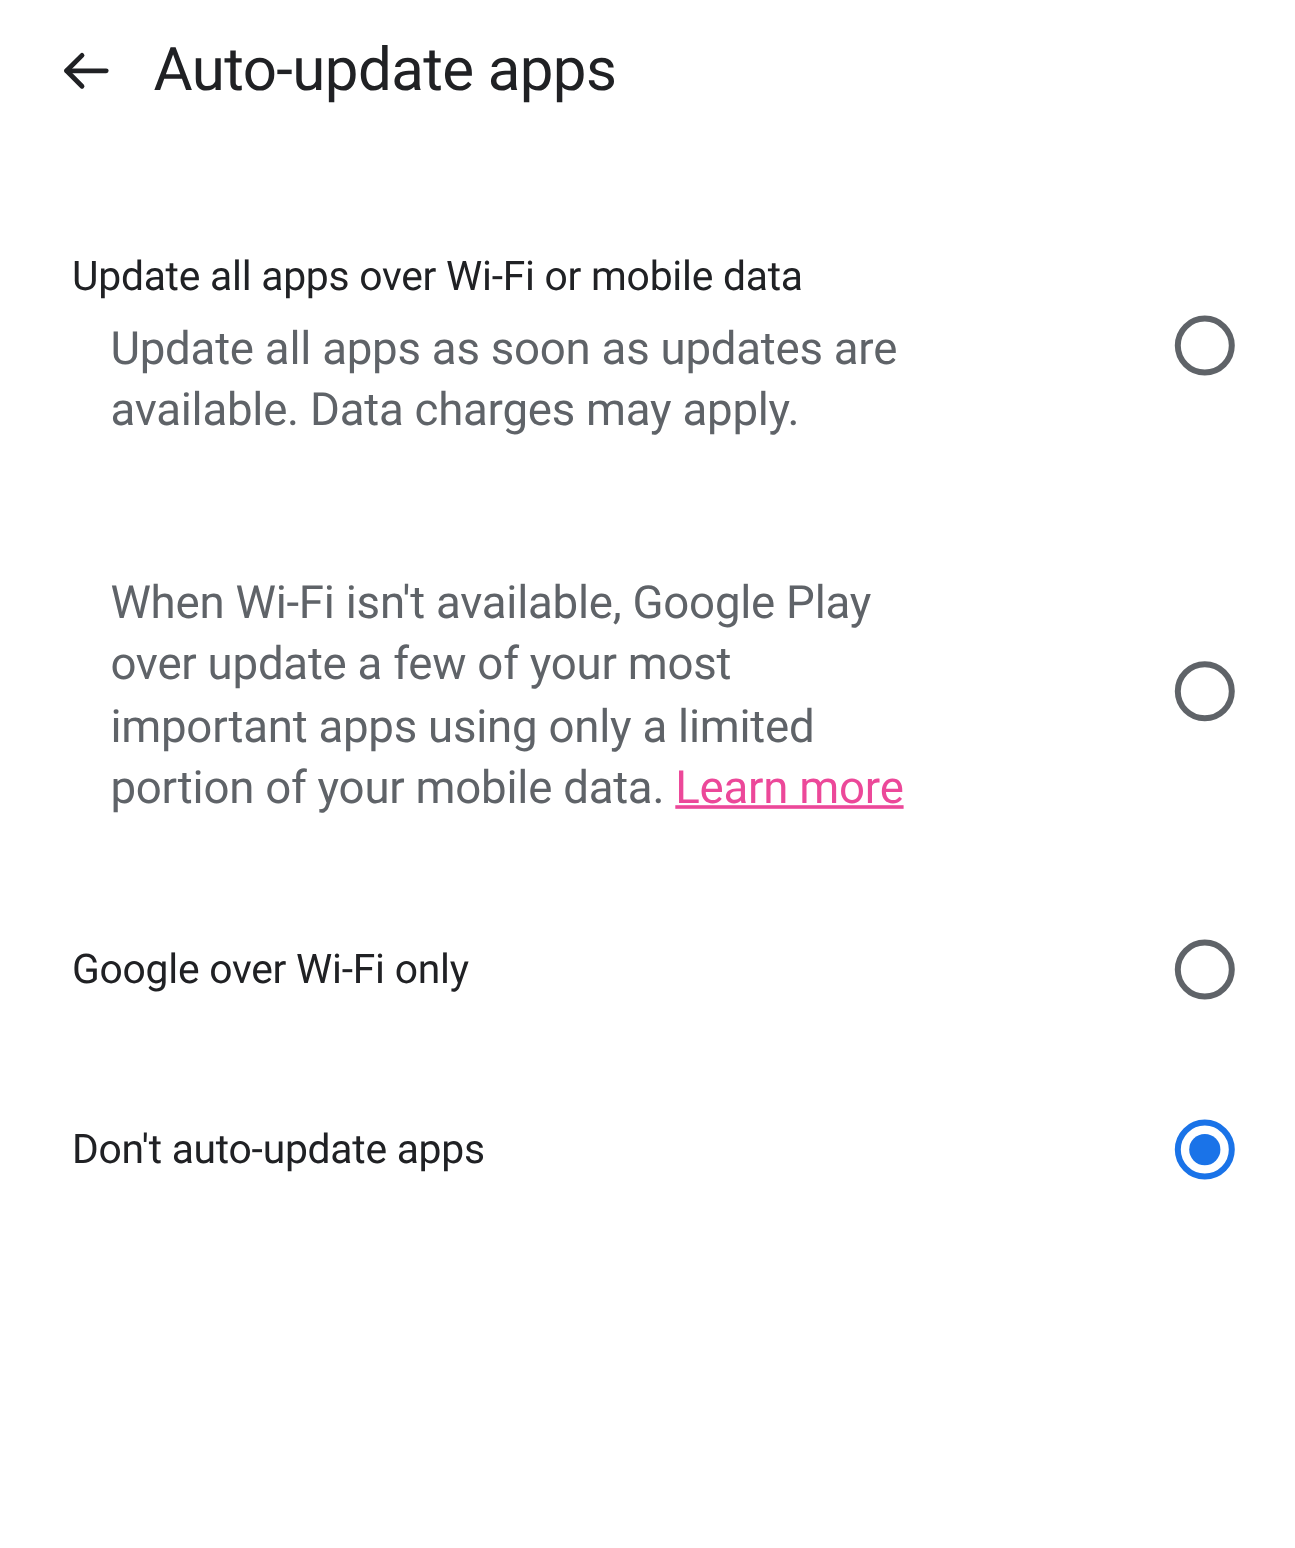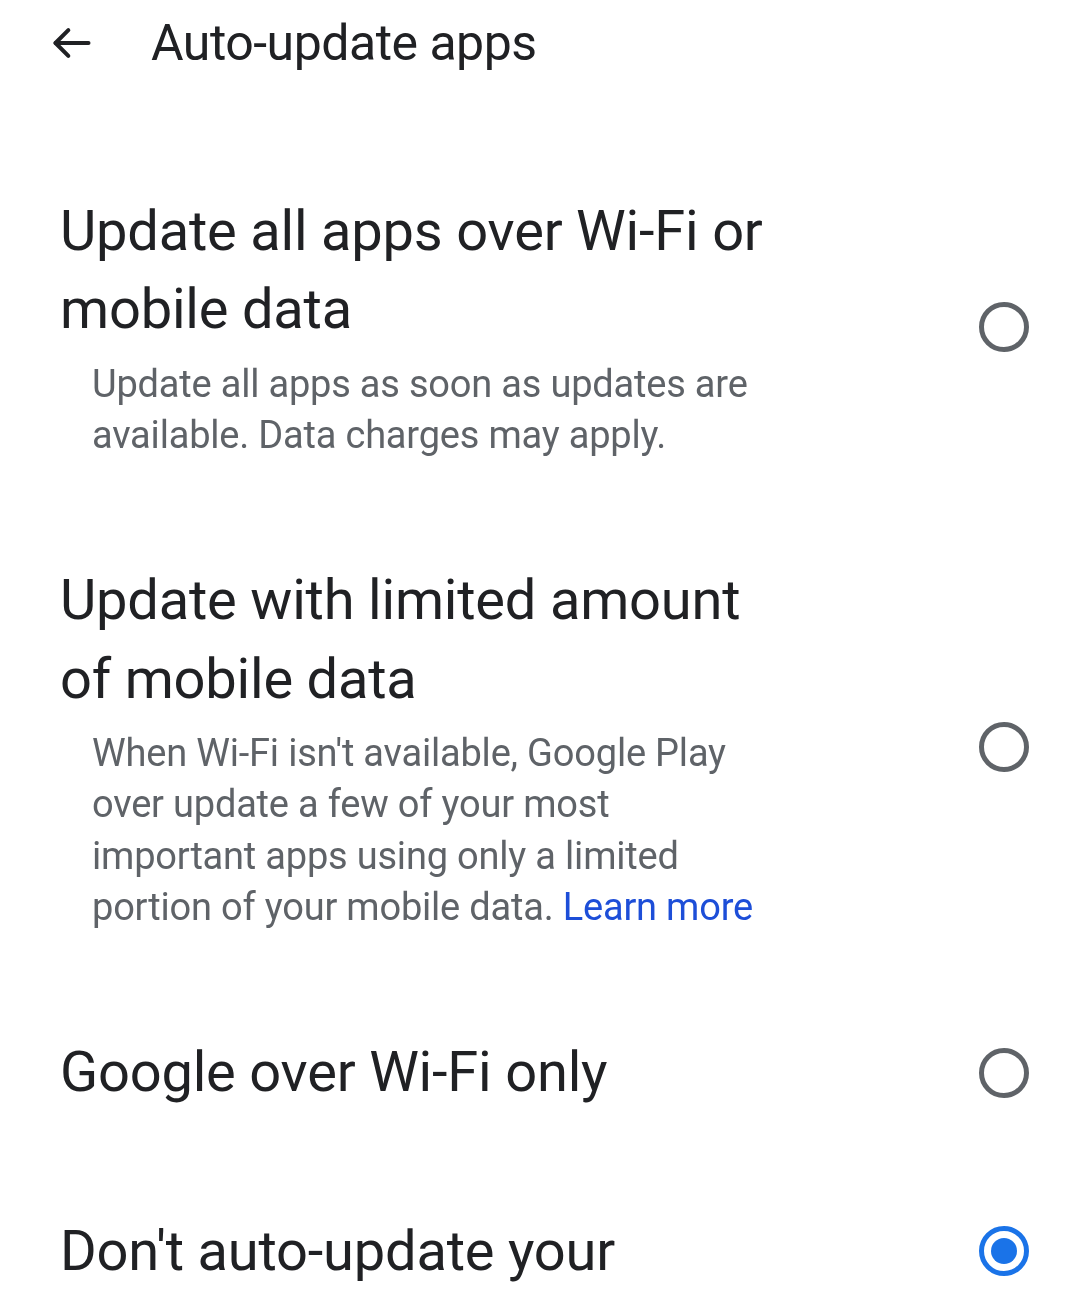--- a/index.html
+++ b/index.html
@@ -10,22 +10,22 @@
     body {
       font-family: Roboto, 'Helvetica Neue', Arial, sans-serif;
       background: #ffffff;
       width: 1079px;
       height: 1290px;
       color: #202124;
     }
     .header {
       display: flex;
       align-items: center;
-      padding: 14px 48px 30px 48px;
-      gap: 55px;
+      padding: 30px 48px 30px 48px;
+      gap: 32px;
     }
     .back-arrow {
       cursor: pointer;
       display: flex;
       align-items: center;
       justify-content: center;
       width: 48px;
       height: 48px;
     }
     .back-arrow svg {
@@ -50,37 +50,38 @@
     }
     .option-row:last-child {
       margin-bottom: 0;
     }
     .option-text {
       flex: 1;
       padding-right: 40px;
       max-width: 760px;
     }
     .option-title {
-      font-size: 56px;
+      font-size: 34px;
       font-weight: 400;
       color: #202124;
       line-height: 1.4;
       letter-spacing: -0.2px;
     }
     .option-subtitle {
       font-size: 38px;
       font-weight: 400;
       color: #5f6368;
       line-height: 1.35;
       margin-top: 10px;
       letter-spacing: -0.2px;
       margin-left: 32px;
     }
     .learn-more {
-      color: #1d4ed8;
+      text-decoration: underline;
+      color: #ec4899;
       cursor: pointer;
     }
     .radio {
       width: 50px;
       height: 50px;
       border-radius: 50%;
       border: 5px solid #5f6368;
       flex-shrink: 0;
       position: relative;
     }
@@ -117,33 +118,32 @@
   <div class="option-row">
     <div class="option-text">
       <div class="option-title">Update all apps over Wi-Fi or mobile data</div>
       <div class="option-subtitle">Update all apps as soon as updates are available. Data charges may apply.</div>
     </div>
     <div class="radio"></div>
   </div>
 
   <div class="option-row">
     <div class="option-text">
-      <div class="option-title">Update with limited amount of mobile data</div>
       <div class="option-subtitle"><span>When Wi-Fi isn't available, Google Play over update a few of your most important apps using only a limited portion of your mobile data. </span><span class="learn-more">Learn more</span></div>
     </div>
     <div class="radio"></div>
   </div>
 
   <div class="option-row">
     <div class="option-text">
       <div class="option-title">Google over Wi-Fi only</div>
     </div>
     <div class="radio"></div>
   </div>
 
   <div class="option-row">
     <div class="option-text">
-      <div class="option-title">Don't auto-update your</div>
+      <div class="option-title">Don't auto-update apps</div>
     </div>
     <div class="radio selected"></div>
   </div>
 
 </div>
 
 </body></html>

